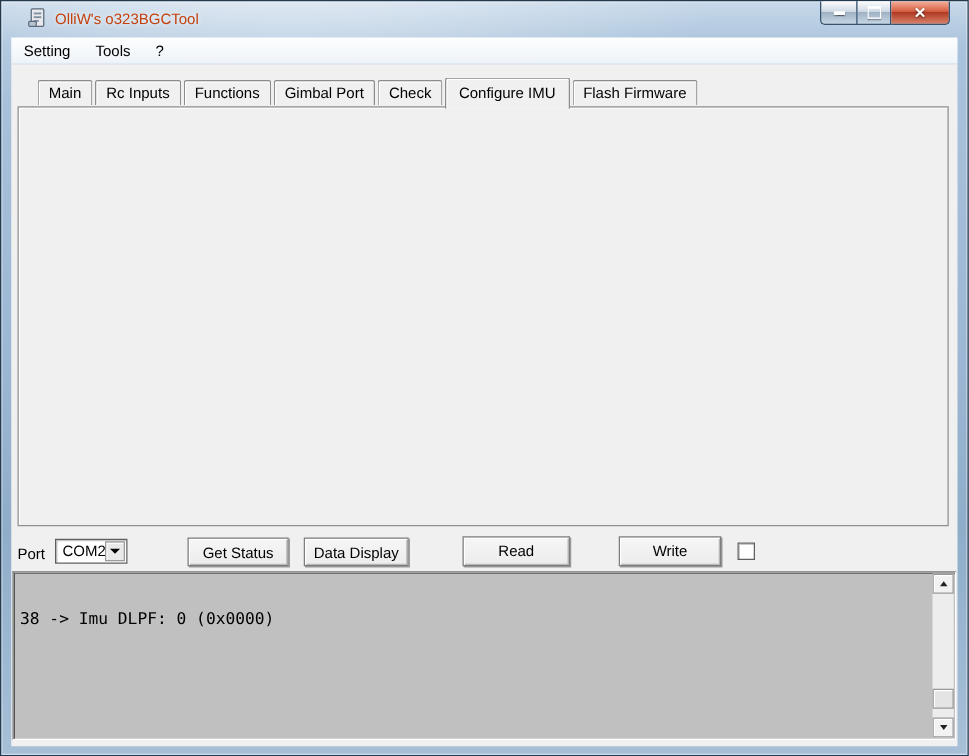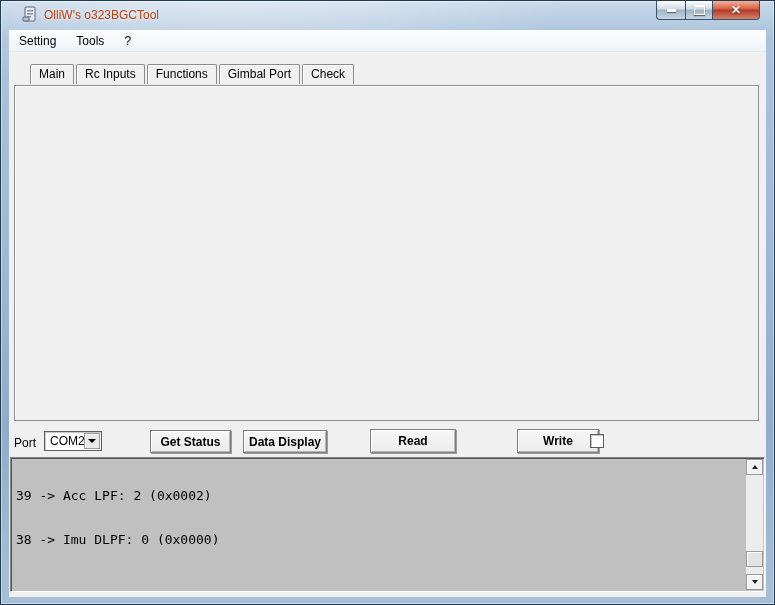--- a/index.html
+++ b/index.html
@@ -31,21 +31,21 @@
   .tab{height:19px;line-height:19px;padding:0 8px;background:#f0f0f0;border:1px solid #8c8c8c;border-bottom:none;border-radius:2px 2px 0 0;margin-right:2px;box-shadow:inset 1px 1px 0 #fff;cursor:default;}
   .tab.active{height:24px;line-height:22px;padding:0 10px;position:relative;z-index:4;margin-bottom:-1px;}
   .panel{left:14px;top:85px;width:745px;height:336px;background:#f0f0f0;border:1px solid #8f8f8f;box-shadow:inset 1px 1px 0 #fdfdfd;box-sizing:border-box;z-index:2;}
   .txt{line-height:15.3px;}
   
   .btn{
     background:linear-gradient(180deg,#f6f6f6,#ececec);
     border:1px solid #7d7d7d;
     box-shadow:inset 1px 1px 0 #ffffff, inset -1px -1px 0 #b7b7b7, 1px 1px 0 rgba(0,0,0,.35);
     display:flex;align-items:center;justify-content:center;
-    font-family:"Liberation Sans",sans-serif;font-size:12px;box-sizing:border-box;cursor:default;font-weight:bold;
+    font-family:"Liberation Sans",sans-serif;font-size:12px;box-sizing:border-box;cursor:default;
   }
   
   .combo{background:#fff;border:1px solid #5f5f5f;box-shadow:inset 1px 1px 0 #c9c9c9;box-sizing:border-box;}
   .combo .val{position:absolute;left:5px;top:2px;}
   .combo .drop{position:absolute;right:1px;top:1px;bottom:1px;width:16px;background:#e9e9e9;border:1px solid #9a9a9a;box-shadow:inset 1px 1px 0 #fff;display:flex;align-items:center;justify-content:center;box-sizing:border-box;}
   .tri-down{width:0;height:0;border-left:4px solid transparent;border-right:4px solid transparent;border-top:4px solid #000;}
   
   .console{left:10px;top:457px;width:755px;height:135px;background:#c0c0c0;
     border-top:1px solid #828282;border-left:1px solid #828282;border-bottom:1px solid #ffffff;border-right:1px solid #ffffff;
     box-shadow:inset 1px 1px 0 #555;box-sizing:border-box;}
@@ -89,20 +89,22 @@
 </div>
 
 <div class="abs client"></div>
 
 <div class="abs tabstrip">
   <div class="tab">Main</div>
   <div class="tab">Rc Inputs</div>
   <div class="tab">Functions</div>
   <div class="tab">Gimbal Port</div>
   <div class="tab">Check</div>
+  <div class="tab active">Configure IMU</div>
+  <div class="tab">Flash Firmware</div>
 </div>
 
 <div class="abs panel"></div>
 
 <div class="abs txt" style="left:28px;top:104px;">
   <div>1. Disconnect Motors</div>
   <div>For saftey, disconnect first motors from the BGC board and then power up the board.</div>
   <div>If not, then at least disable all motors (this writes Usage options to 'disabled').</div>
 </div>
 <div class="abs btn" style="left:541px;top:129px;width:120px;height:22px;">Disable all Motors</div>
@@ -165,26 +167,25 @@
 <div class="abs" style="left:14px;top:436px;">Port</div>
 <div class="abs combo" style="left:44px;top:431px;width:58px;height:20px;">
   <span class="val">COM26</span>
   <span class="drop">
       <span class="tri-down"></span>
     </span>
 </div>
 <div class="abs btn" style="left:150px;top:430px;width:81px;height:23px;">Get Status</div>
 <div class="abs btn" style="left:243px;top:430px;width:84px;height:23px;">Data Display</div>
 <div class="abs btn" style="left:370px;top:429px;width:86px;height:24px;">Read</div>
-<div class="abs btn" style="left:517px;top:429px;width:82px;height:24px;">Write</div>
+<div class="abs btn" style="left:495px;top:429px;width:82px;height:24px;">Write</div>
 <div class="abs checkbox" style="left:590px;top:434px;width:14px;height:14px;"></div>
 
 <div class="abs console">
   <div class="console-text">
-    <div>39 -&gt; Acc LPF: 2 (0x0002)</div>
     <div>38 -&gt; Imu DLPF: 0 (0x0000)</div>
     
     
     
     
     
   </div>
   <div class="scrollbar">
     <div class="sb-btn sb-up">
         <span class="tri-up-sm"></span>

